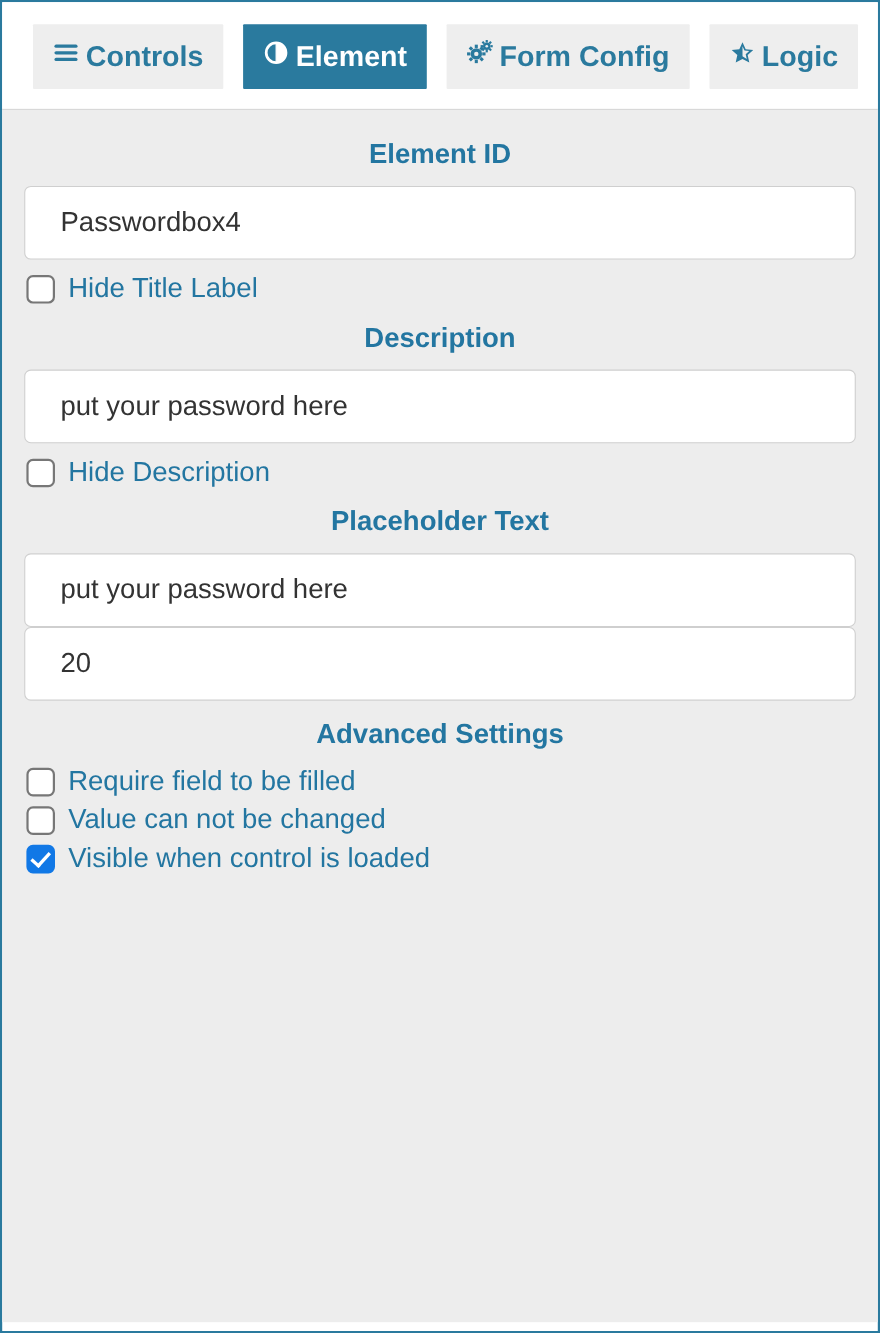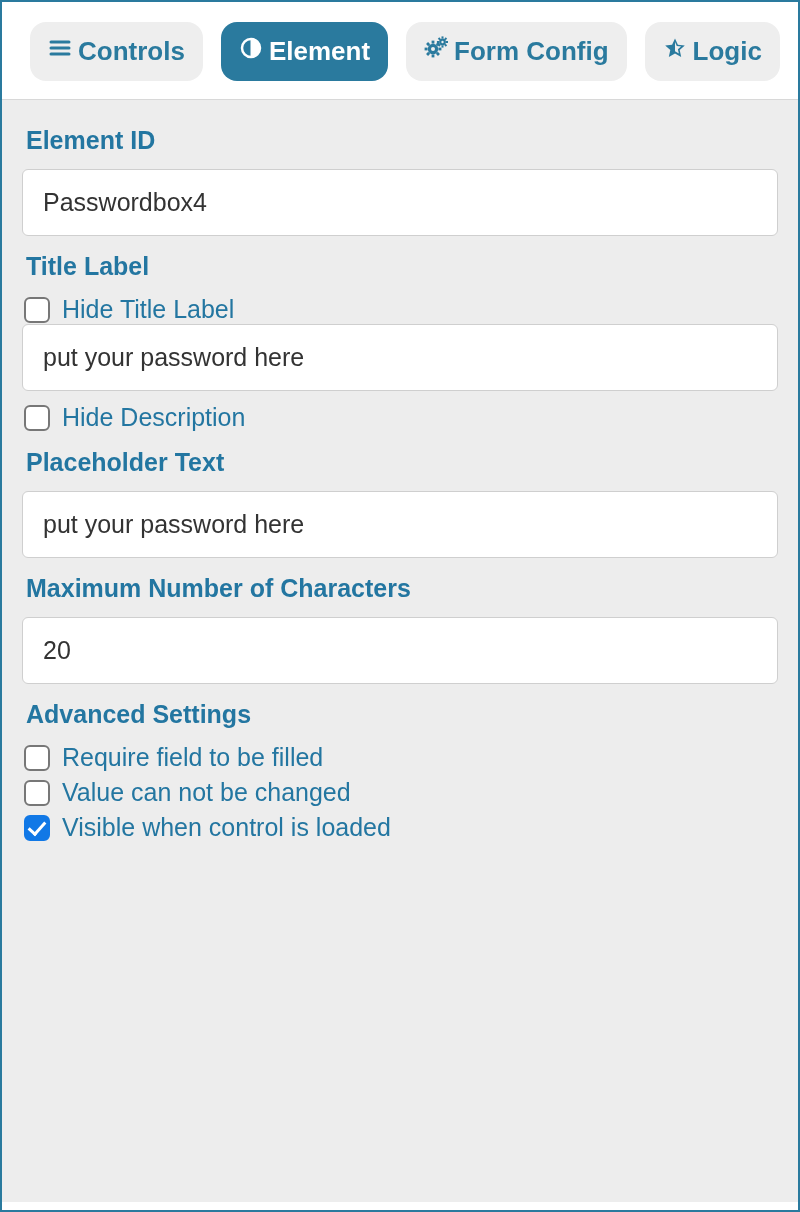--- a/index.html
+++ b/index.html
@@ -24,21 +24,21 @@
   }
   .tab {
     display: inline-flex;
     align-items: center;
     gap: 6px;
     padding: 14px 18px;
     font-size: 26px;
     font-weight: 600;
     color: #2a7a9e;
     background: #eeeeee;
-    border-radius: 16px;
+    border-radius: 1px;
     cursor: pointer;
     user-select: none;
     white-space: nowrap;
   }
   .tab.active {
     background: #2a7a9e;
     color: #fff;
   }
   .tab svg { width: 24px; height: 24px; flex: 0 0 auto; }
   .tab.active svg { stroke: #fff; fill: #fff; }
@@ -47,30 +47,31 @@
     background: #ededed;
     padding: 18px 20px 30px 20px;
     border-top: 1px solid #d8d8d8;
     height: calc(100% - 105px);
   }
   .section-label {
     font-size: 25px;
     font-weight: 700;
     color: #2376a1;
     margin: 16px 4px 14px 4px;
+    text-align: center;
   }
   .section-label.tight { margin-top: 8px; }
   .text-input {
     width: 100%;
     font-size: 25px;
     color: #333;
     background: #fff;
     border: 1px solid #cfcfcf;
     border-radius: 6px;
-    padding: 18px 20px;
+    padding: 18px 32px;
     outline: none;
   }
   .check-row {
     display: flex;
     align-items: center;
     gap: 12px;
     margin-top: 12px;
     padding-left: 2px;
   }
   .checkbox {
@@ -170,36 +171,35 @@
       </span>
       <span>Logic</span>
     </div>
   </div>
 
   <div class="content">
 
     <div class="section-label tight">Element ID</div>
     <input class="text-input" value="Passwordbox4" style="">
 
-    <div class="section-label">Title Label</div>
     <div class="check-row">
       <div class="checkbox"></div>
       <span class="check-label">Hide Title Label</span>
     </div>
 
+    <div class="section-label">Description</div>
     <input class="text-input" value="put your password here" style="">
     <div class="check-row">
       <div class="checkbox"></div>
       <span class="check-label">Hide Description</span>
     </div>
 
     <div class="section-label">Placeholder Text</div>
     <input class="text-input" value="put your password here" style="">
 
-    <div class="section-label">Maximum Number of Characters</div>
     <input class="text-input" value="20" style="">
 
     <div class="section-label">Advanced Settings</div>
     <div class="adv-list">
       <div class="check-row">
         <div class="checkbox"></div>
         <span class="check-label">Require field to be filled</span>
       </div>
       <div class="check-row">
         <div class="checkbox"></div>

